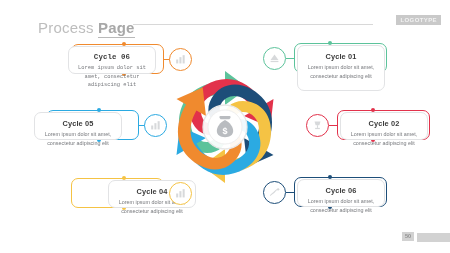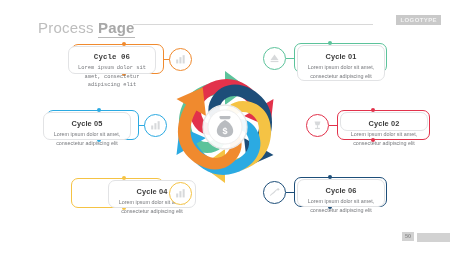--- a/index.html
+++ b/index.html
@@ -197,38 +197,38 @@
   <div class="conn" style="left:163px;top:59px;width:8px;background:#F08A2E;"></div>
   <div class="ibub" style="left:169px;top:48px;border-color:#F08A2E;">
     <svg width="11" height="11" viewBox="0 0 14 14">
       <rect x="1.5" y="7" width="2.6" height="5" fill="#d7d9db"></rect>
       <rect x="5.6" y="4" width="2.6" height="8" fill="#d7d9db"></rect>
       <rect x="9.7" y="1.5" width="2.6" height="10.5" fill="#d7d9db"></rect>
     </svg>
   </div>
 
   <div class="accent-ring" style="left:294px;top:43px;width:93px;height:30px;border-color:#5CC39B;"></div>
-  <div class="card" style="left:297px;top:45px;width:88px;height:36px;">
+  <div class="card" style="left:297px;top:45px;width:88px;height:46px;">
     <div class="card-body">
       <p class="card-title">Cycle 01</p>
       <p class="card-text">Lorem ipsum dolor sit amet, consectetur adipiscing elit</p>
     </div>
   </div>
   <div class="rail-dot" style="left:328px;top:41px;background:#5CC39B;"></div>
   <div class="rail-dot" style="left:328px;top:71px;background:#5CC39B;"></div>
   <div class="conn" style="left:286px;top:58px;width:9px;background:#5CC39B;"></div>
   <div class="ibub" style="left:263px;top:47px;border-color:#5CC39B;">
     <svg width="11" height="11" viewBox="0 0 14 14">
       <path d="M7 2 L12 9 L2 9 Z" fill="#d7d9db"></path>
       <rect x="2" y="10" width="10" height="1.6" fill="#d7d9db"></rect>
     </svg>
   </div>
 
   <div class="accent-ring" style="left:337px;top:110px;width:93px;height:30px;border-color:#E2324B;"></div>
-  <div class="card" style="left:340px;top:112px;width:88px;height:19px;">
+  <div class="card" style="left:340px;top:112px;width:88px;height:28px;">
     <div class="card-body">
       <p class="card-title">Cycle 02</p>
       <p class="card-text">Lorem ipsum dolor sit amet, consectetur adipiscing elit</p>
     </div>
   </div>
   <div class="rail-dot" style="left:371px;top:108px;background:#E2324B;"></div>
   <div class="rail-dot" style="left:371px;top:138px;background:#E2324B;"></div>
   <div class="conn" style="left:329px;top:125px;width:9px;background:#E2324B;"></div>
   <div class="ibub" style="left:306px;top:114px;border-color:#E2324B;">
     <svg width="11" height="11" viewBox="0 0 14 14">
@@ -267,21 +267,21 @@
   <div class="conn" style="left:163px;top:193px;width:8px;background:#F5C344;"></div>
   <div class="ibub" style="left:169px;top:182px;border-color:#F5C344;">
     <svg width="11" height="11" viewBox="0 0 14 14">
       <rect x="1.5" y="7" width="2.6" height="5" fill="#d7d9db"></rect>
       <rect x="5.6" y="4" width="2.6" height="8" fill="#d7d9db"></rect>
       <rect x="9.7" y="1.5" width="2.6" height="10.5" fill="#d7d9db"></rect>
     </svg>
   </div>
 
   <div class="accent-ring" style="left:46px;top:110px;width:93px;height:30px;border-color:#2BAAE2;"></div>
-  <div class="card" style="left:43px;top:112px;width:88px;height:28px;">
+  <div class="card" style="left:34px;top:112px;width:88px;height:28px;">
     <div class="card-body">
       <p class="card-title">Cycle 05</p>
       <p class="card-text">Lorem ipsum dolor sit amet, consectetur adipiscing elit</p>
     </div>
   </div>
   <div class="rail-dot" style="left:97px;top:108px;background:#2BAAE2;"></div>
   <div class="rail-dot" style="left:97px;top:138px;background:#2BAAE2;"></div>
   <div class="conn" style="left:138px;top:125px;width:8px;background:#2BAAE2;"></div>
   <div class="ibub" style="left:144px;top:114px;border-color:#2BAAE2;">
     <svg width="11" height="11" viewBox="0 0 14 14">

